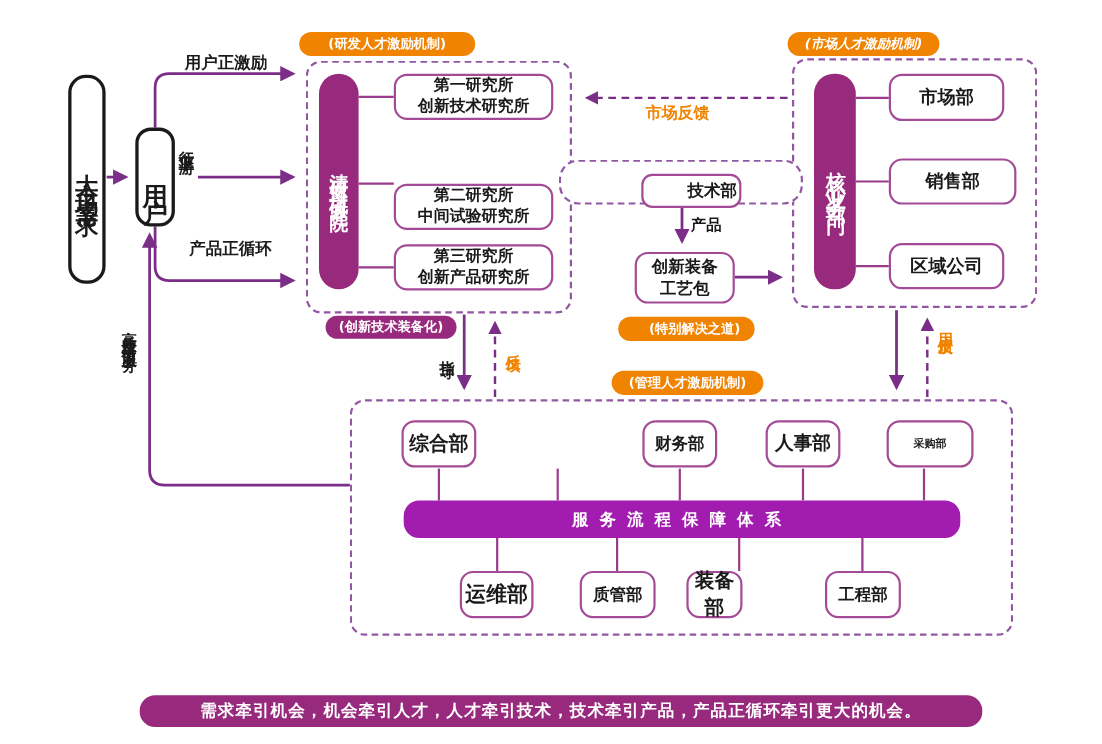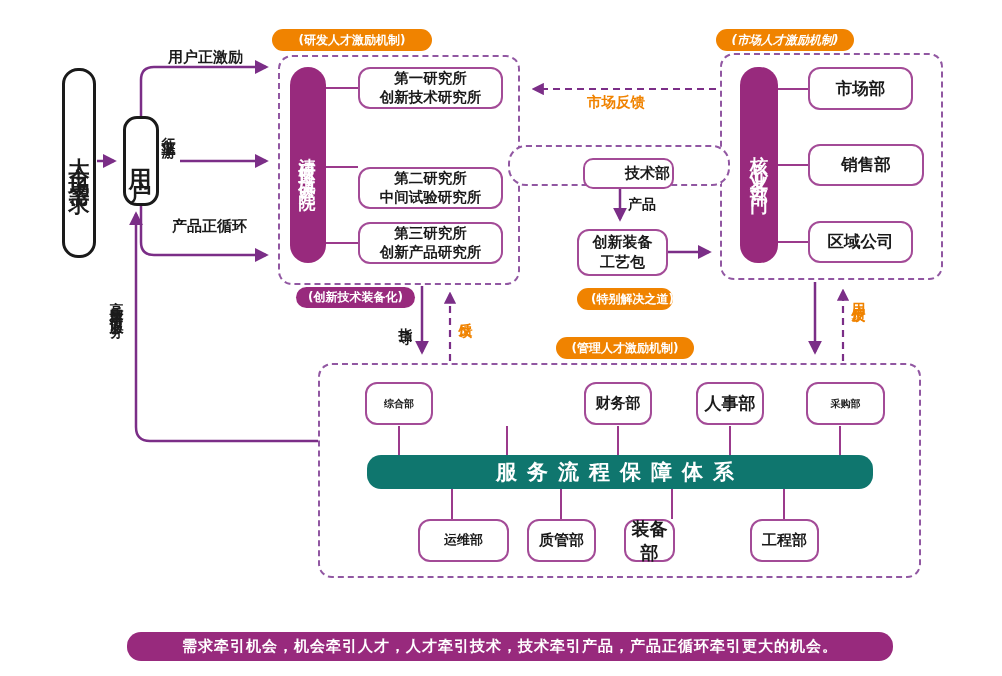--- a/index.html
+++ b/index.html
@@ -31,23 +31,23 @@
   .vtext{writing-mode:vertical-rl;text-orientation:upright;}
   .badge{
     border-radius:13px;color:#fff;font-weight:bold;font-size:12px;
     display:flex;align-items:center;justify-content:center;white-space:nowrap;
   }
   .badge.orange{background:#F08300;}
   .badge.purple{background:#982A7D;}
   .lbl{font-weight:bold;color:#1a1a1a;white-space:nowrap;}
   .lbl.orange{color:#F08300;}
   .bar{
-    background:#0f766e;border-radius:14px;color:#fff;font-weight:bold;
+    background:#a21caf;border-radius:14px;color:#fff;font-weight:bold;
     display:flex;align-items:center;justify-content:center;
-    font-size:21px;letter-spacing:10px;
+    font-size:15px;letter-spacing:10px;
   }
   .banner{
     background:#982A7D;border-radius:14px;color:#fff;font-weight:bold;
     display:flex;align-items:center;justify-content:center;font-size:15px;
     letter-spacing:1px;
   }
   svg.wires{position:absolute;left:0;top:0;z-index:2;pointer-events:none;}
   .node{z-index:3;}
   .cont{z-index:1;}
 </style>
@@ -137,21 +137,21 @@
 
   <div class="abs node lbl orange" style="left:587px;top:93px;font-size:14.5px;">市场反馈</div>
   <div class="abs node dept" style="left:583px;top:158px;width:91px;height:31px;font-size:15px;border-radius:10px;z-index:3;padding-left:38px;">
     <span>技术部</span>
   </div>
   <div class="abs node lbl" style="left:628px;top:196px;font-size:14px;">产品</div>
   <div class="abs node dept" style="left:577px;top:229px;width:91px;height:47px;font-size:15px;">
     <span>创新装备</span>
     <span>工艺包</span>
   </div>
-  <div class="abs node badge orange" style="left:577px;top:288px;width:96px;height:22px;padding-left:15px;">(特别解决之道)</div>
+  <div class="abs node badge orange" style="left:562px;top:288px;width:124px;height:22px;padding-left:15px;">(特别解决之道)</div>
 
   <div class="abs node badge orange" style="left:716px;top:29px;width:138px;height:22px;font-style:italic;">(市场人才激励机制)</div>
   <div class="abs node hub" style="left:740px;top:67px;width:38px;height:196px;">
     <span class="vtext" style="font-size:18px;letter-spacing:8px;">核心业务部门</span>
   </div>
   <div class="abs node dept" style="left:808px;top:67px;width:105px;height:43px;font-size:16.5px;">
     <span>市场部</span>
   </div>
   <div class="abs node dept" style="left:808px;top:144px;width:116px;height:42px;font-size:16.5px;">
     <span>销售部</span>
@@ -159,38 +159,38 @@
   <div class="abs node dept" style="left:808px;top:221px;width:105px;height:42px;font-size:16.5px;">
     <span>区域公司</span>
   </div>
   <div class="abs node lbl orange vtext" style="left:850px;top:291px;font-size:14px;letter-spacing:2px;">用户反馈</div>
 
   <div class="abs node lbl vtext" style="left:397px;top:317px;font-size:14px;letter-spacing:3px;">指导</div>
   <div class="abs node lbl orange vtext" style="left:457px;top:310px;font-size:14px;letter-spacing:3px;">反馈</div>
 
   <div class="abs node badge orange" style="left:556px;top:337px;width:138px;height:22px;">(管理人才激励机制)</div>
 
-  <div class="abs node dept" style="left:365px;top:382px;width:68px;height:43px;font-size:10px;">
+  <div class="abs node dept" style="left:365px;top:382px;width:68px;height:43px;font-size:18px;">
     <span>综合部</span>
   </div>
   <div class="abs node dept" style="left:584px;top:382px;width:68px;height:43px;font-size:15px;text-align:right;">
     <span>财务部</span>
   </div>
   <div class="abs node dept" style="left:696px;top:382px;width:68px;height:43px;font-size:17px;">
     <span>人事部</span>
   </div>
   <div class="abs node dept" style="left:806px;top:382px;width:79px;height:43px;font-size:10px;">
     <span>采购部</span>
   </div>
 
   <div class="abs node bar" style="left:367px;top:455px;width:506px;height:34px;">
     <span>服务流程保障体系</span>
   </div>
 
-  <div class="abs node dept" style="left:418px;top:519px;width:91px;height:43px;font-size:13px;">
+  <div class="abs node dept" style="left:418px;top:519px;width:67px;height:43px;font-size:19px;">
     <span>运维部</span>
   </div>
   <div class="abs node dept" style="left:527px;top:519px;width:69px;height:43px;font-size:15px;">
     <span>质管部</span>
   </div>
   <div class="abs node dept" style="left:624px;top:519px;width:51px;height:43px;font-size:18px;">
     <span>装备部</span>
   </div>
   <div class="abs node dept" style="left:750px;top:519px;width:69px;height:43px;font-size:15px;">
     <span>工程部</span>

